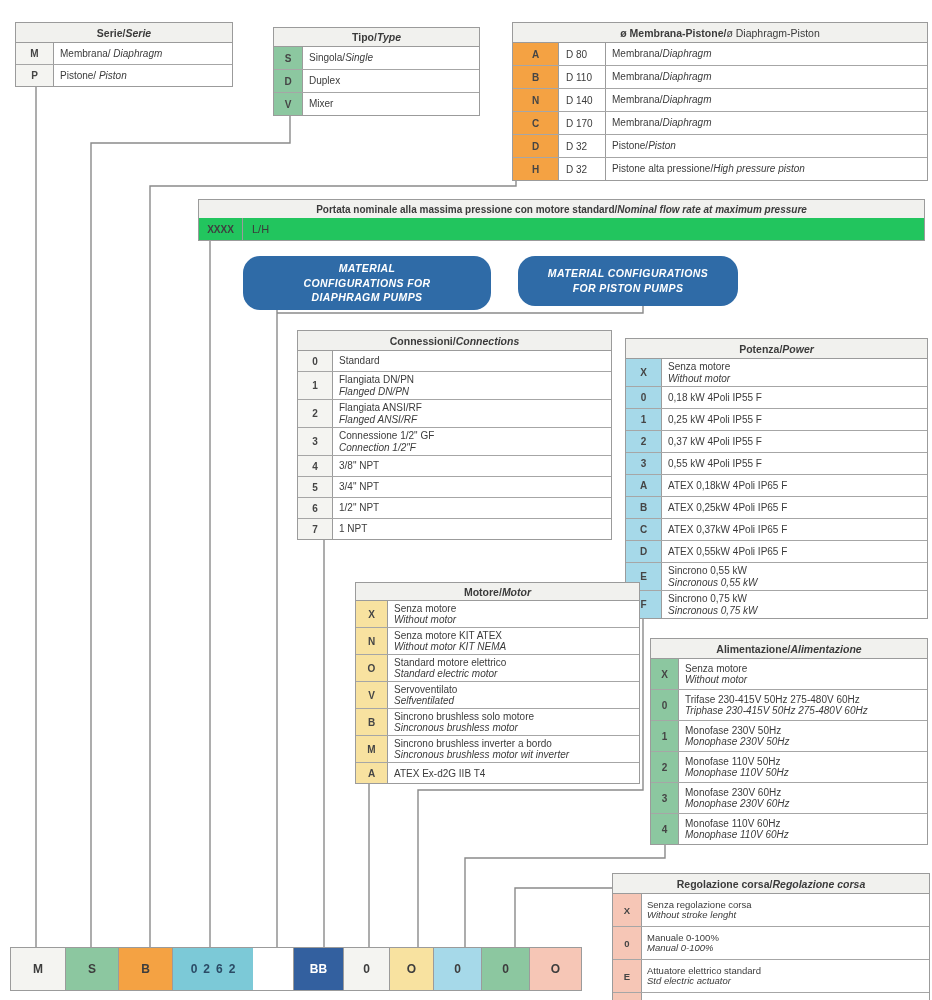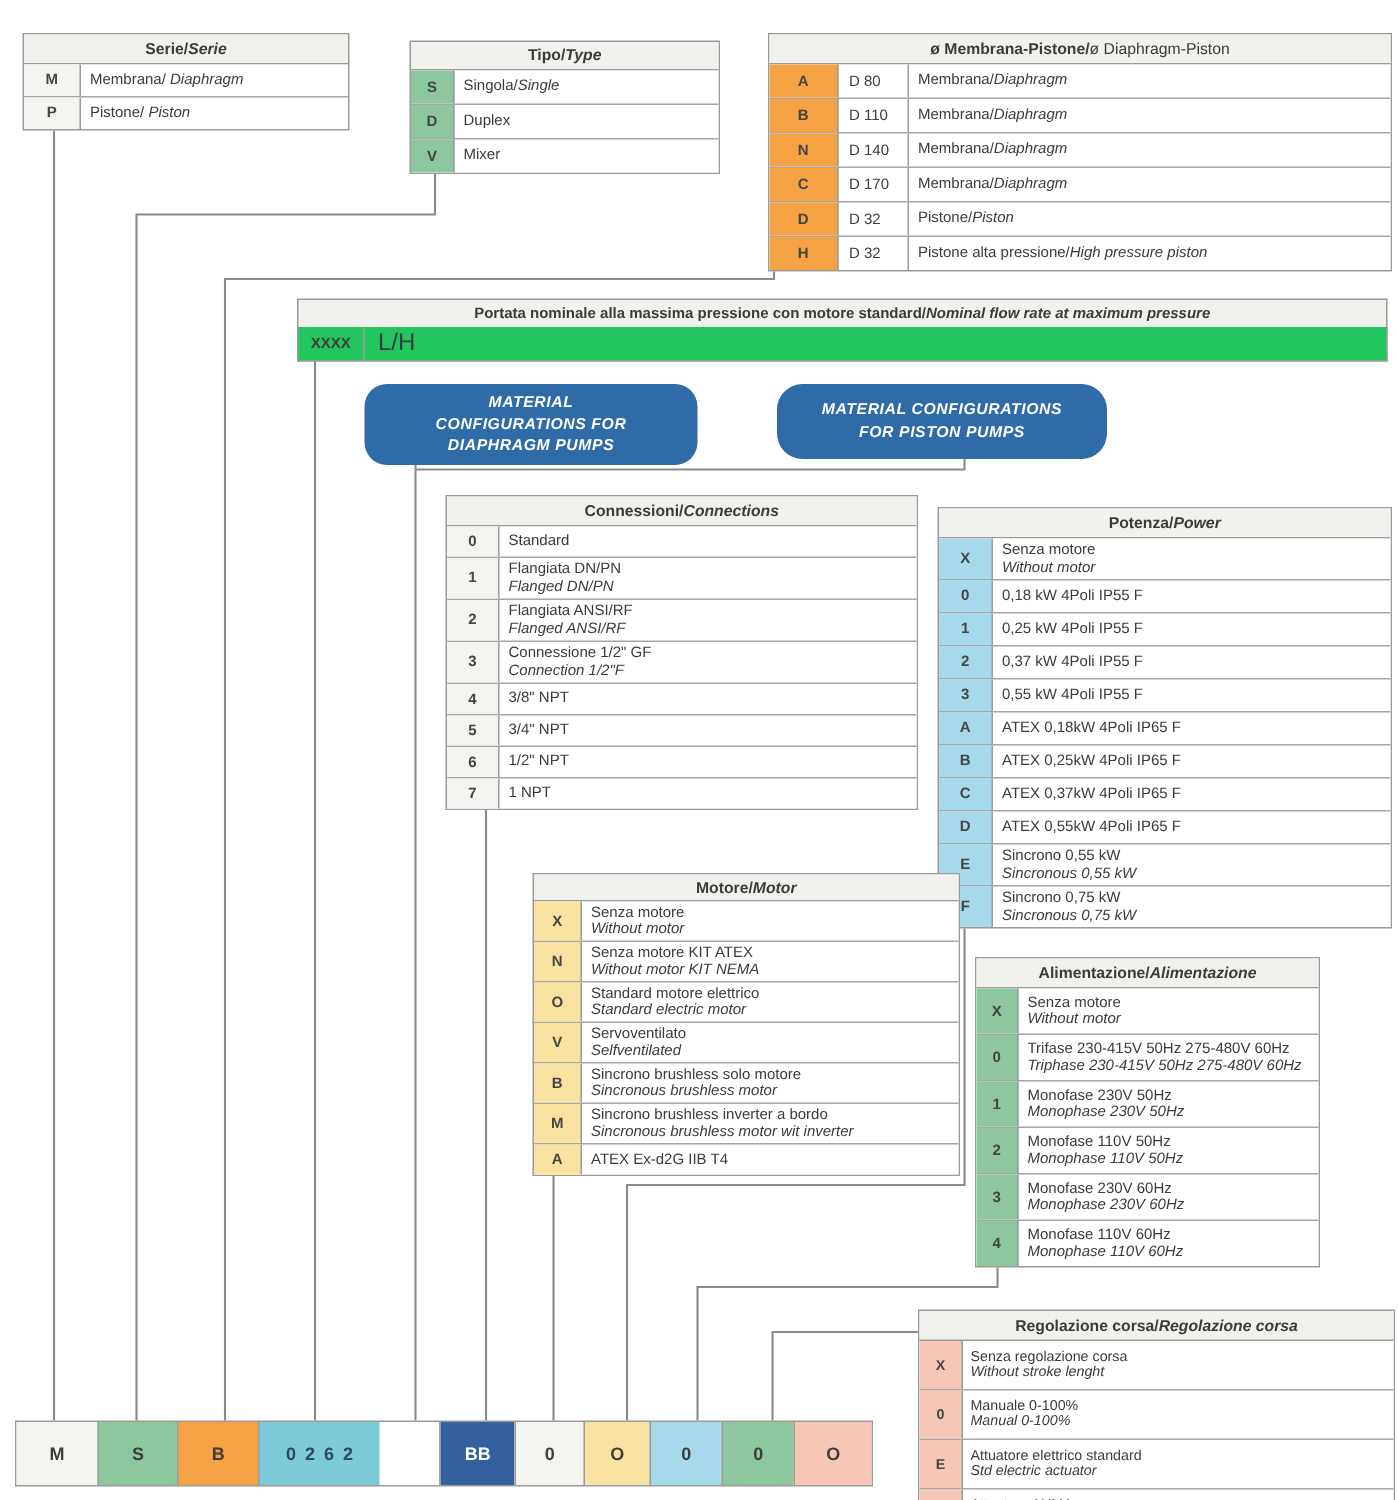--- a/index.html
+++ b/index.html
@@ -26,21 +26,21 @@
   .tbl-motore .desc{line-height:1.1;}
   .tbl-motore .hdr{padding:3px 2px 2px;}
   .tbl-alimentazione .trow{min-height:30px;}
   .tbl-regolazione{font-size:9.5px;}
   .tbl-regolazione .trow{min-height:22px;}
   .tbl-regolazione .desc{line-height:1.06;padding:6px 5px;}
   .phdr{position:absolute;left:198px;top:199px;width:727px;height:20px;background:#F1F1EE;border:1px solid #9b9b9b;box-sizing:border-box;display:flex;align-items:center;justify-content:center;font-size:10px;font-weight:600;white-space:nowrap;}
   .phdr .en{font-weight:600;}
   .prow{position:absolute;left:198px;top:218px;width:727px;height:23px;border:1px solid #9b9b9b;border-top:none;box-sizing:border-box;display:flex;background:#22c55e;}
   .pcode{width:44px;display:flex;align-items:center;justify-content:center;border-right:1px solid #9b9b9b;font-size:10px;font-weight:600;color:#3f3f3f;box-sizing:border-box;}
-  .punit{flex:1;display:flex;align-items:center;padding-left:9px;font-size:16px;}
+  .punit{flex:1;display:flex;align-items:center;padding-left:9px;font-size:11px;}
   .mbox{position:absolute;background:#2F6BA7;color:#fff;border-radius:17px;display:flex;align-items:center;justify-content:center;text-align:center;font-style:italic;font-size:10.5px;font-weight:600;letter-spacing:.4px;white-space:pre-line;line-height:1.4;box-sizing:border-box;padding:4px 10px;}
   .brow{position:absolute;left:10px;top:947px;height:42px;display:flex;border:1px solid #9b9b9b;box-sizing:content-box;}
   .bcell{display:flex;align-items:center;justify-content:center;font-size:12px;font-weight:700;color:#3d3d3d;box-sizing:border-box;}
   .bcell + .bcell{border-left:1px solid #9b9b9b;}
   .bcell.wide{letter-spacing:6px;text-indent:6px;color:#2b4b66;}
   .bcell.light{color:#ffffff;margin-left:40px;}
 </style>
 </head>
 <body>
 
@@ -61,21 +61,21 @@
 
   <div class="phdr">
       <span>Portata nominale alla massima pressione con motore standard/ </span>
       <span class="en">Nominal flow rate at maximum pressure</span>
     </div>
   <div class="prow">
     <div class="pcode">XXXX</div>
     <div class="punit">L/H</div>
   </div>
 
-  <div class="mbox" style="left:243px;top:256px;width:222px;height:54px;border-radius:15px;">MATERIAL
+  <div class="mbox" style="left:243px;top:256px;width:248px;height:54px;">MATERIAL
 CONFIGURATIONS FOR
 DIAPHRAGM PUMPS</div>
   <div class="mbox" style="left:518px;top:256px;width:220px;height:50px;">MATERIAL CONFIGURATIONS
 FOR PISTON PUMPS</div>
 
   <div id="tables-root">
       <div class="tbl tbl-serie" style="left: 15px; top: 22px; width: 218px;">
         <div class="hdr"><span>Serie/</span><span class="i">Serie</span></div>
         <div class="trow">
           <div class="code" style="width: 38px; background: rgb(244, 244, 241);">M</div>
@@ -326,21 +326,21 @@
             <div class="en">Sincronous brushless motor wit inverter</div>
           </div>
         </div>
         <div class="trow">
           <div class="code" style="width: 32px; background: rgb(248, 226, 160);">A</div>
           <div class="desc">
             <div><span>ATEX Ex-d2G IIB T4</span></div>
           </div>
         </div>
       </div>
-      <div class="tbl tbl-alimentazione" style="left: 650px; top: 638px; width: 230px;">
+      <div class="tbl tbl-alimentazione" style="left: 650px; top: 638px; width: 278px;">
         <div class="hdr"><span>Alimentazione/</span><span class="i">Alimentazione</span></div>
         <div class="trow">
           <div class="code" style="width: 28px; background: rgb(140, 199, 160);">X</div>
           <div class="desc">
             <div>Senza motore</div>
             <div class="en">Without motor</div>
           </div>
         </div>
         <div class="trow">
           <div class="code" style="width: 28px; background: rgb(140, 199, 160);">0</div>

